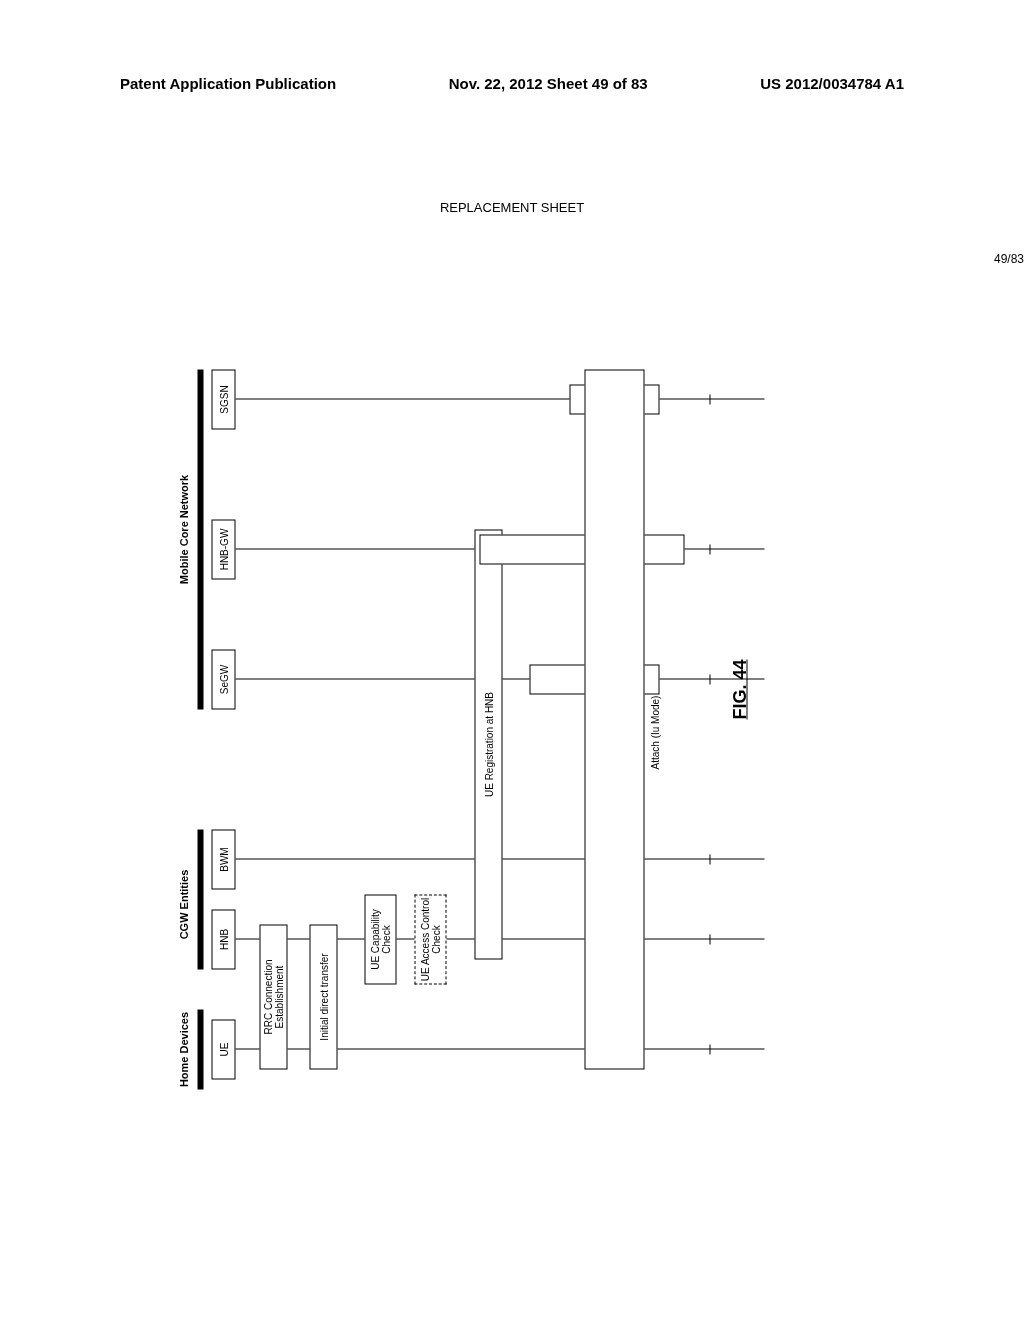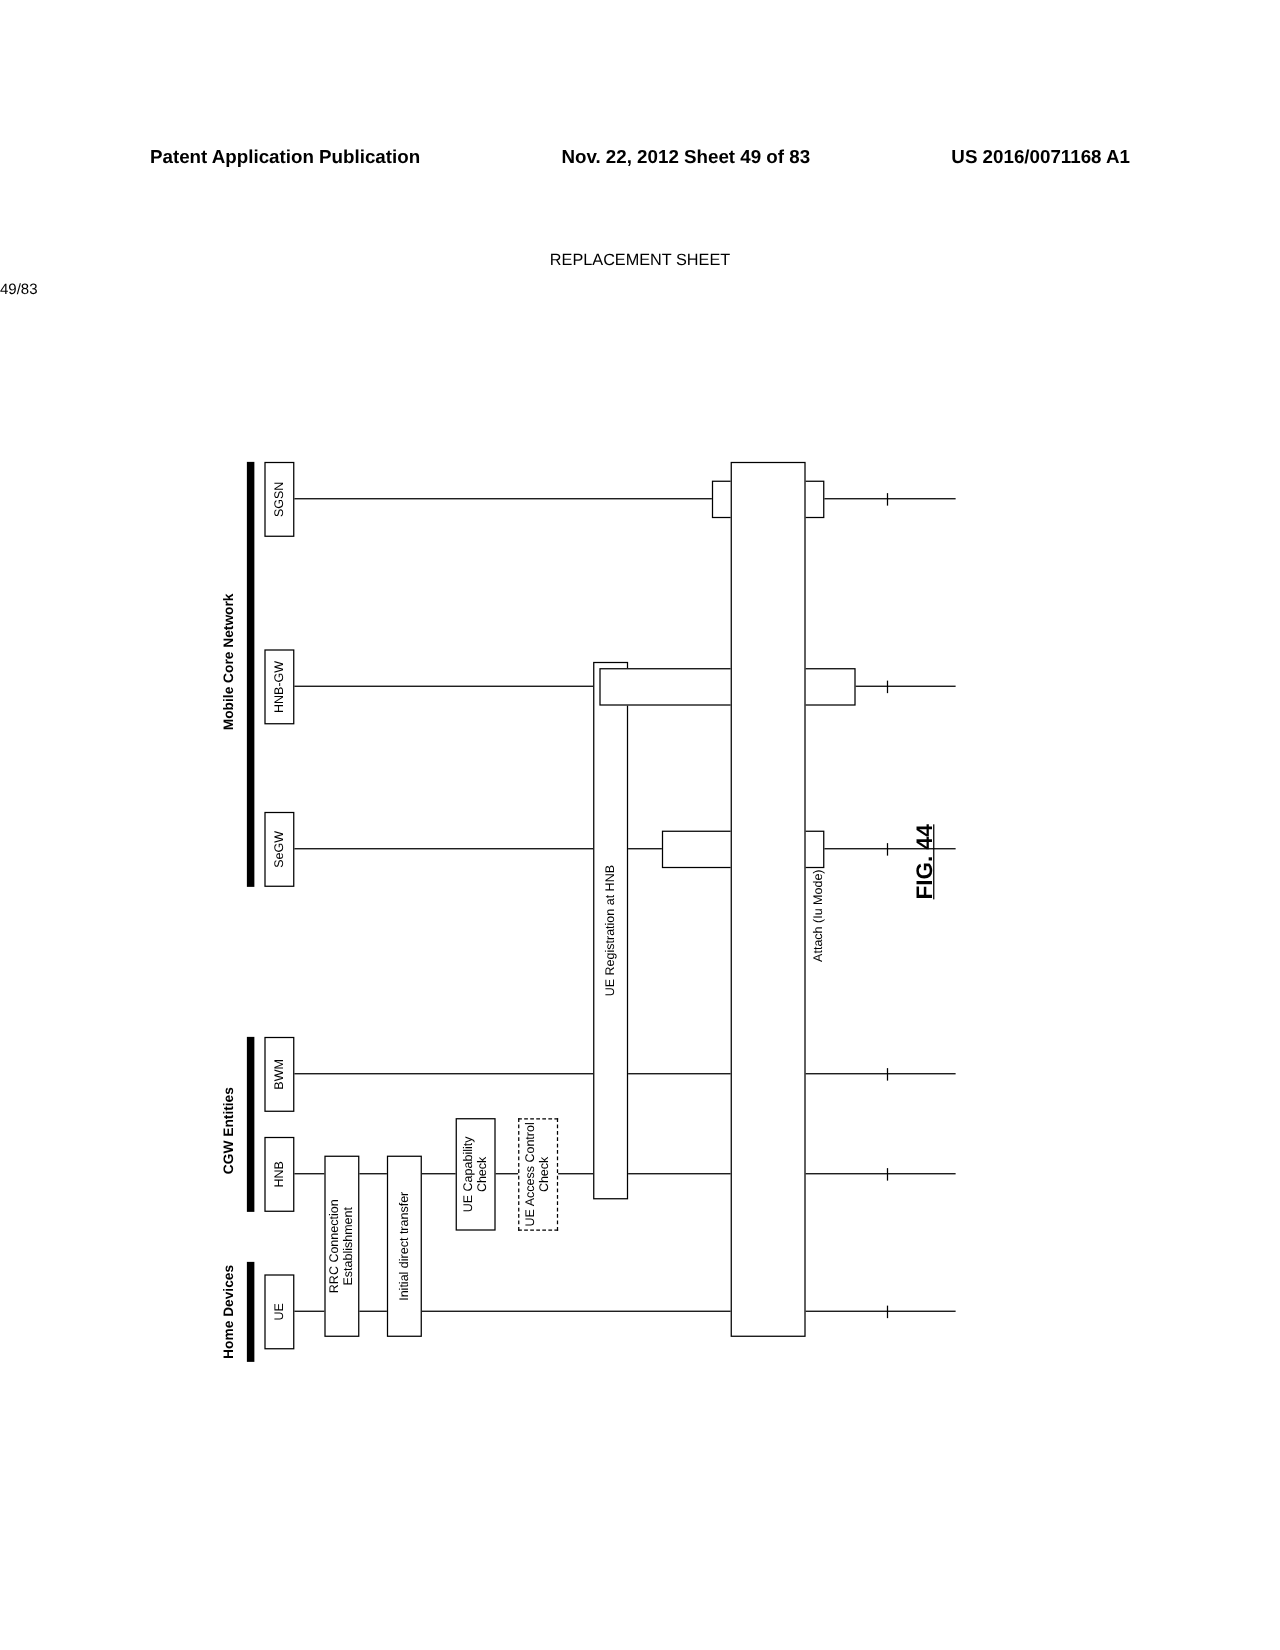--- a/index.html
+++ b/index.html
@@ -14,39 +14,38 @@
   .header {
     position: absolute;
     top: 75px;
     left: 0;
     right: 0;
     display: flex;
     justify-content: space-between;
     padding: 0 120px;
     font-size: 15px;
     font-weight: bold;
-    margin-top: 42px;
   }
   .header .left { }
   .header .center { }
   .header .right { }
   .replacement {
     position: absolute;
     top: 200px;
     left: 0;
     right: 0;
     text-align: center;
     font-size: 13px;
   }
   .sheet-num {
     position: absolute;
-    top: 224px;
+    top: 252px;
     left: 0;
     right: 0;
-    text-align: left;
+    text-align: right;
     font-size: 12px;
   }
   .diagram-wrap {
     position: absolute;
     top: 260px;
     left: 190px;
     width: 575px;
     height: 830px;
     transform: rotate(-90deg);
     transform-origin: center center;
@@ -116,21 +115,21 @@
     position: absolute;
     font-size: 10px;
   }
 </style>
 </head>
 <body>
 
 <div class="header">
   <div class="left">Patent Application Publication</div>
   <div class="center">Nov. 22, 2012  Sheet 49 of 83</div>
-  <div class="right">US 2016/0071168 A1</div>
+  <div class="right">US 2012/0034784 A1</div>
 </div>
 
 <div class="replacement">REPLACEMENT SHEET</div>
 <div class="sheet-num">49/83</div>
 
 <div class="diagram-wrap">
   <div class="diagram">
 
     <div class="group-label" style="left:-10px; width:100px;">Home Devices</div>
     <div class="group-bar" style="left:0px; width:80px;"></div>

